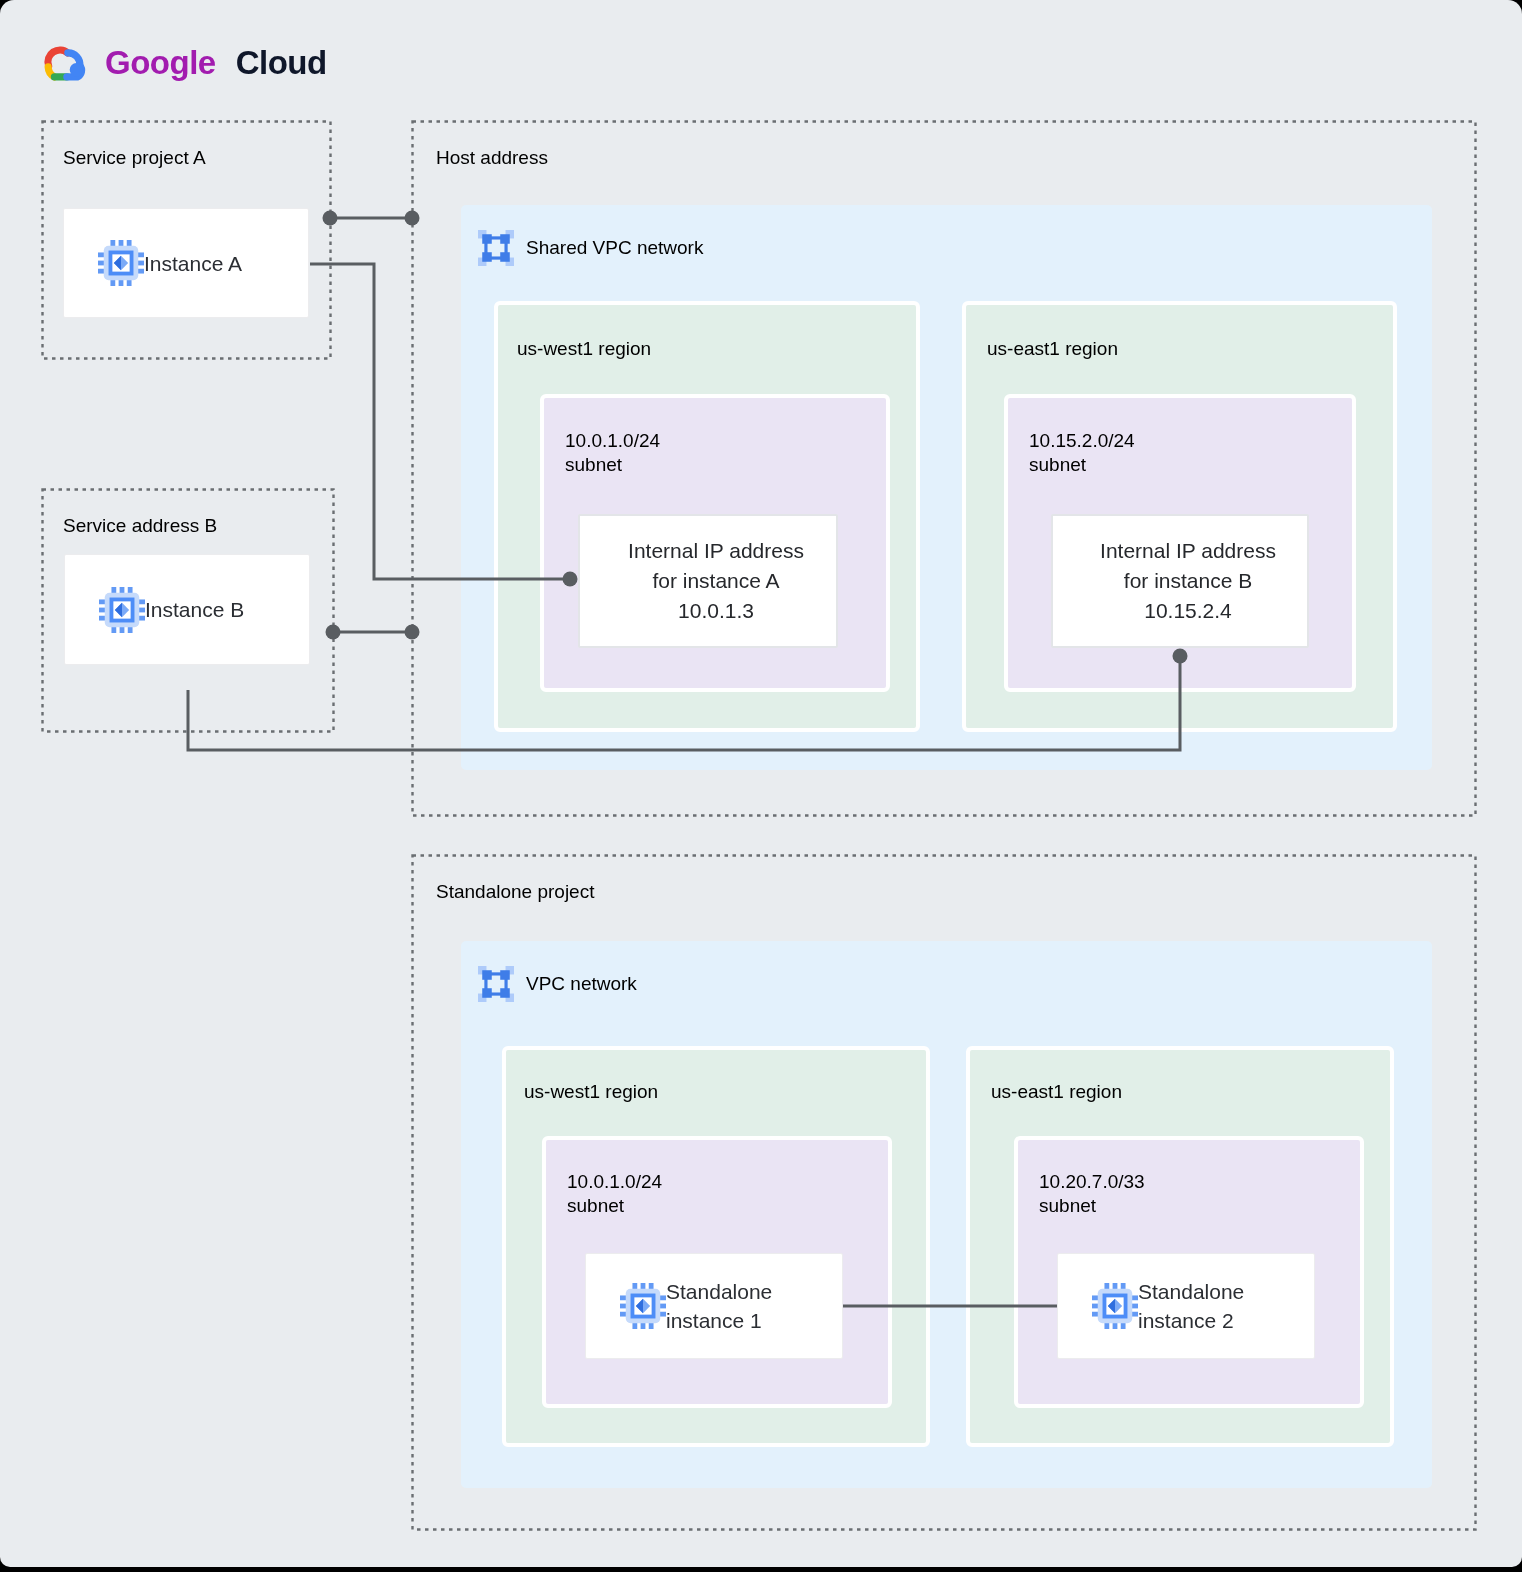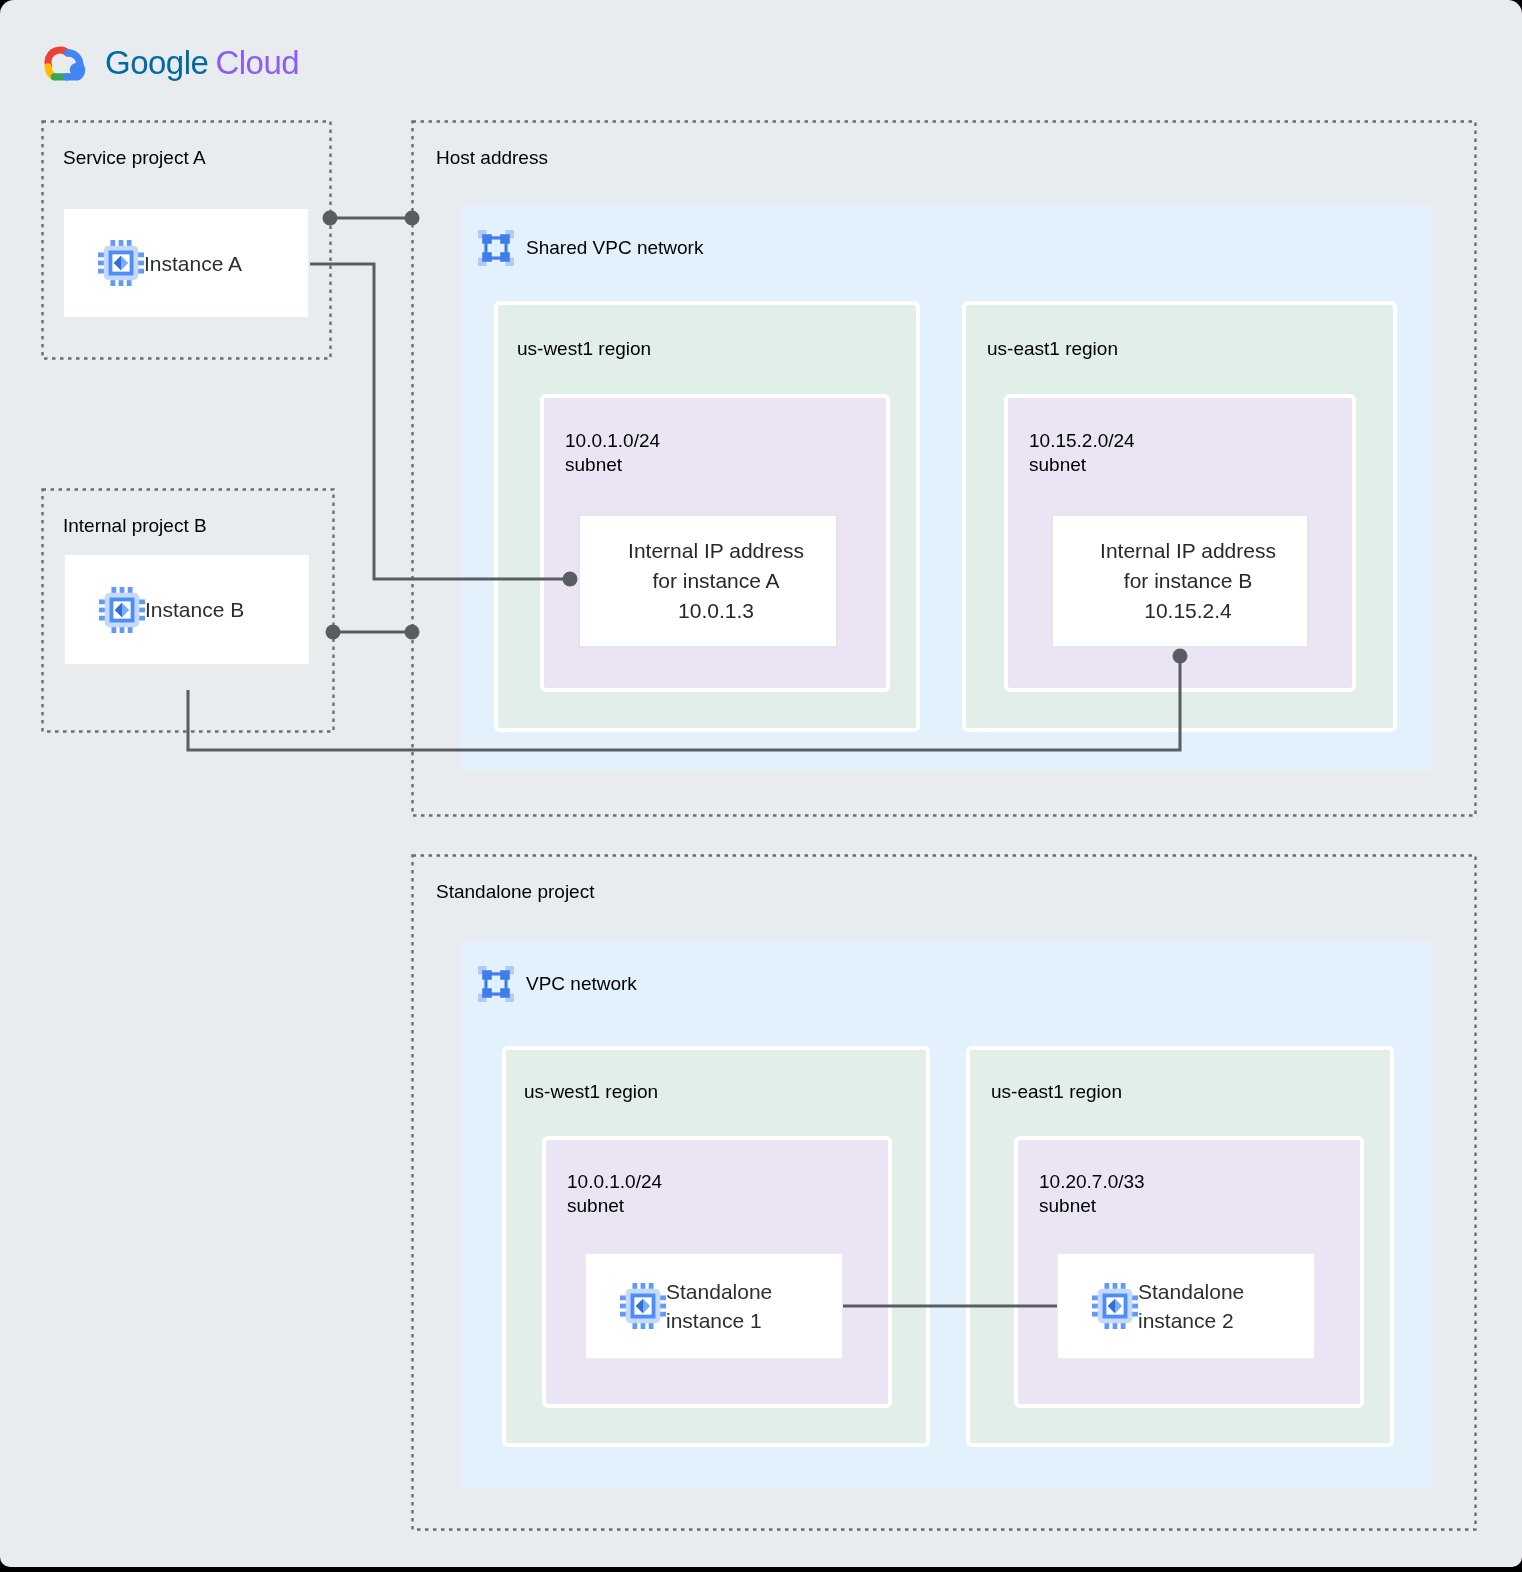--- a/index.html
+++ b/index.html
@@ -19,22 +19,22 @@
   .gray-label{color:#000000;font-size:19px;line-height:24px;white-space:nowrap;}
   .dark-label{color:#2b2e33;font-size:21px;line-height:29px;white-space:nowrap;}
   .ip-text{position:absolute;left:0;right:0;text-align:center;color:#26282c;
     font-size:21px;line-height:30px;margin-left:16px;}
   .net-row{position:absolute;display:flex;align-items:center;gap:12px;}
   svg{display:block;}
   #overlay{position:absolute;left:0;top:0;z-index:6;pointer-events:none;}
   .z1{z-index:1}.z2{z-index:2}.z3{z-index:3}.z4{z-index:4}.z5{z-index:5}
   .logo{position:absolute;left:33px;top:40px;display:flex;align-items:center;gap:12px;}
   .logo-text{font-size:33px;letter-spacing:-0.5px;line-height:46px;}
-  .logo-brand{color:#0369a1;font-weight:400;margin-top:26px;}
-  .logo-product{color:#8b5cf6;font-weight:400;margin-left:7px;}
+  .logo-brand{color:#a21caf;font-weight:700;margin-top:26px;}
+  .logo-product{color:#0f172a;font-weight:700;margin-left:20px;}
 </style>
 </head>
 <body>
 
 <svg width="0" height="0" style="position:absolute">
   <defs>
     <g id="chip-icon">
 
       <g fill="#639af5">
         <rect x="13" y="0" width="5" height="8"></rect>
@@ -143,21 +143,21 @@
     <div class="dark-label">Instance A</div>
   </div>
   <div class="instance-card abs z4" style="left:64px;top:554px;width:246px;height:111px">
     <svg width="46" height="46" viewBox="0 0 48 48">
         <use href="#chip-icon"></use>
       </svg>
     <div class="dark-label">Instance B</div>
   </div>
 
   <div class="abs gray-label z5" style="left:63px;top:146px">Service project A</div>
-  <div class="abs gray-label z5" style="left:63px;top:514px">Internal project B</div>
+  <div class="abs gray-label z5" style="left:63px;top:514px">Service address B</div>
   <div class="abs gray-label z5" style="left:436px;top:146px">Host address</div>
   <div class="abs gray-label z5" style="left:436px;top:880px">Standalone project</div>
 
   <div class="net-row z5" style="left:478px;top:230px">
     <svg width="36" height="36" viewBox="0 0 34 34">
         <use href="#vpc-icon"></use>
       </svg>
     <span class="gray-label">Shared VPC network</span>
   </div>
   <div class="net-row z5" style="left:478px;top:966px">

